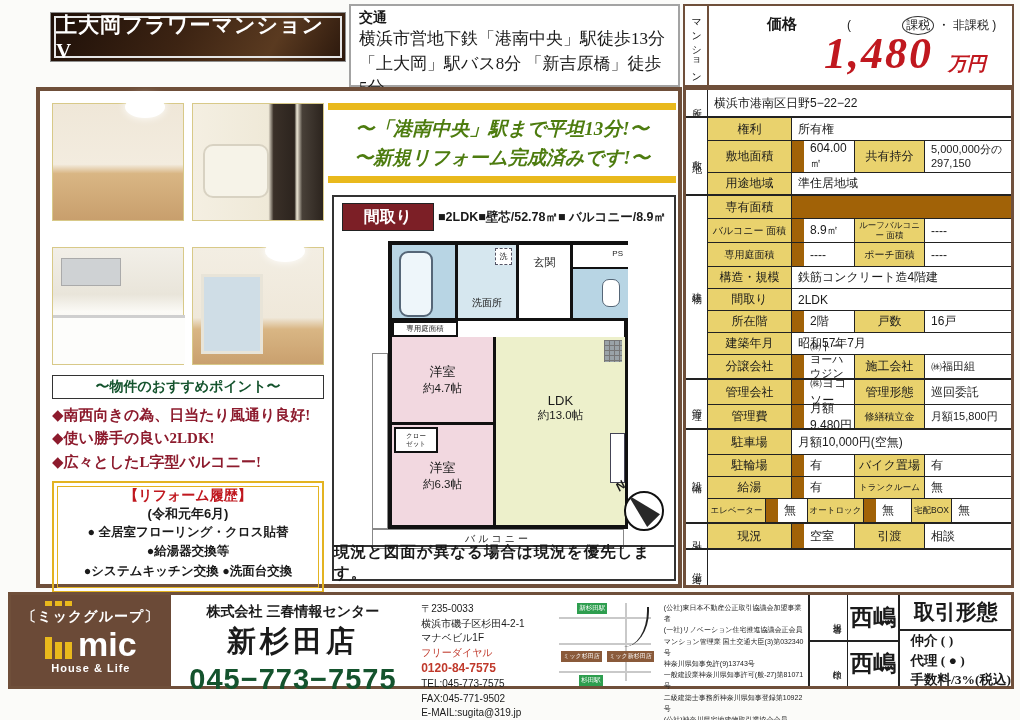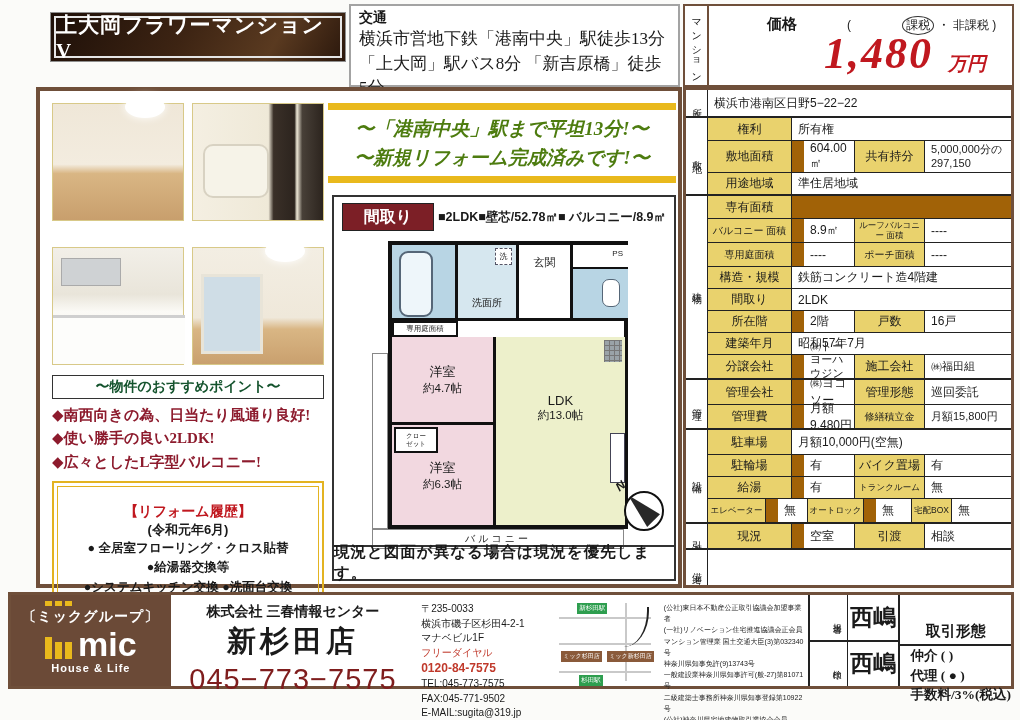--- a/index.html
+++ b/index.html
@@ -37,21 +37,21 @@
   .tub{position:absolute;left:10px;top:40px;width:62px;height:50px;background:#f6f3e8;border-radius:10px;border:2px solid #d8d2c2;}
   .hood{position:absolute;left:8px;top:10px;width:58px;height:26px;background:#cfd2d4;border:1px solid #aaa;}
   .counter{position:absolute;left:0px;bottom:0px;width:132px;height:46px;background:#fdfdfb;border-top:3px solid #cfcfcf;}
   .window{position:absolute;left:8px;top:26px;width:62px;height:80px;background:#cfdde6;border:3px solid #e8e4d8;box-sizing:border-box;}
   .lamp{position:absolute;left:55%;top:-8px;width:40px;height:22px;background:#fff;border-radius:50%;box-shadow:0 0 8px #fff;}
 
   .points{left:12px;top:284px;width:272px;}
   .pts-head{border:1.5px solid #333;text-align:center;color:#14532d;font-weight:bold;font-size:14px;padding:2px 0;margin-bottom:5px;}
   .pts-item{color:#8d1b2d;font-weight:bold;font-size:15px;line-height:1.55;}
   .reform{margin-top:7px;border:2.5px solid #e3b321;padding:3px;}
-  .reform-in{border:1.5px solid #e3b321;text-align:center;padding:16px 2px 6px;}
+  .reform-in{border:1.5px solid #e3b321;text-align:center;padding:0 2px 6px;}
   .reform-title{color:#c0181f;font-weight:bold;font-size:14px;}
   .reform-date{font-weight:bold;font-size:13px;}
   .reform-item{font-weight:bold;font-size:12.5px;line-height:1.55;}
 
   
   .banner{left:288px;top:12px;width:348px;}
   .gold{height:7px;background:#e9b91c;}
   .banner-lines{padding:5px 0 4px;text-align:center;}
   .banner-ln{color:#4d7c0f;font-style:italic;font-weight:bold;font-size:19px;line-height:1.5;}
   .fp-box{left:292px;top:104px;width:344px;height:386px;border:2px solid #333;box-sizing:border-box;background:#fff;}
@@ -124,36 +124,36 @@
   .mic-m{display:flex;gap:3px;align-items:flex-end;height:30px;}
   .mic-bar{width:7px;background:#e9b91c;}
   .mic-bar.b1{height:22px;} .mic-bar.b2{height:17px;} .mic-bar.b3{height:17px;}
   .mic-dots{position:absolute;display:flex;gap:3px;margin-top:-28px;}
   .mic-dot{width:7px;height:5px;background:#e9b91c;}
   .mic-word{font-size:34px;font-weight:bold;color:#fff;line-height:.8;}
   .mic-sub{font-size:11px;font-weight:bold;letter-spacing:1px;}
   .co-cell{width:248px;text-align:center;padding-top:8px;box-sizing:border-box;}
   .co-name{font-size:14px;font-weight:bold;}
   .co-branch{font-size:29px;font-weight:bold;letter-spacing:4px;margin-top:1px;}
-  .co-phone{font-size:29px;font-weight:normal;color:#7f1d1d;letter-spacing:1px;margin-top:1px;}
+  .co-phone{font-size:29px;font-weight:bold;color:#14532d;letter-spacing:1px;margin-top:1px;}
   .addr-cell{width:142px;font-size:10px;line-height:1.45;padding:7px 2px 0 6px;box-sizing:border-box;}
   .red{color:#c0392b;}
   .map-cell{width:104px;position:relative;background:#fff;}
   .map-road{position:absolute;background:#c9c9c9;}
   .map-green{position:absolute;background:#2e9e4f;color:#fff;font-size:6.5px;display:flex;align-items:center;justify-content:center;white-space:nowrap;padding:1px 2px;}
   .map-brown{position:absolute;background:#8a5a3a;color:#fff;font-size:6px;display:flex;align-items:center;justify-content:center;white-space:nowrap;padding:1px 2px;}
   .map-curve{position:absolute;width:34px;height:40px;border:0;border-right:2.5px solid #222;border-radius:0 0 70% 0/0 0 90% 0;}
   .lic-cell{width:152px;font-size:7px;line-height:1.6;padding:7px 2px 0 6px;box-sizing:border-box;color:#222;}
   .staff-col{width:94px;border-left:2px solid #222;border-right:2px solid #222;display:flex;flex-direction:column;box-sizing:border-box;}
   .staff-row{flex:1;display:flex;border-top:2px solid #222;padding-left:17px;}
   .staff-row:first-child{border-top:none;}
   .staff-lab{width:20px;border-right:1px solid #222;writing-mode:vertical-rl;display:flex;align-items:center;justify-content:center;font-size:9px;letter-spacing:1px;}
   .staff-name{flex:1;display:flex;align-items:center;justify-content:center;font-size:23px;font-weight:bold;}
   .deal-col{flex:1;display:flex;flex-direction:column;box-sizing:border-box;}
-  .deal-head{border-bottom:2px solid #222;text-align:center;font-size:15px;font-weight:bold;padding:3px 0;margin-top:24px;}
+  .deal-head{border-bottom:2px solid #222;text-align:center;font-size:21px;font-weight:bold;padding:3px 0;}
   .deal-body{flex:1;display:flex;flex-direction:column;justify-content:center;padding-left:10px;}
   .deal-ln{font-size:13.5px;font-weight:bold;line-height:1.45;white-space:nowrap;}
 </style>
 </head>
 <body>
 
 <div class="abs title-box">
   <div class="title-inner serif">上大岡フラワーマンションV</div>
 </div>
 

